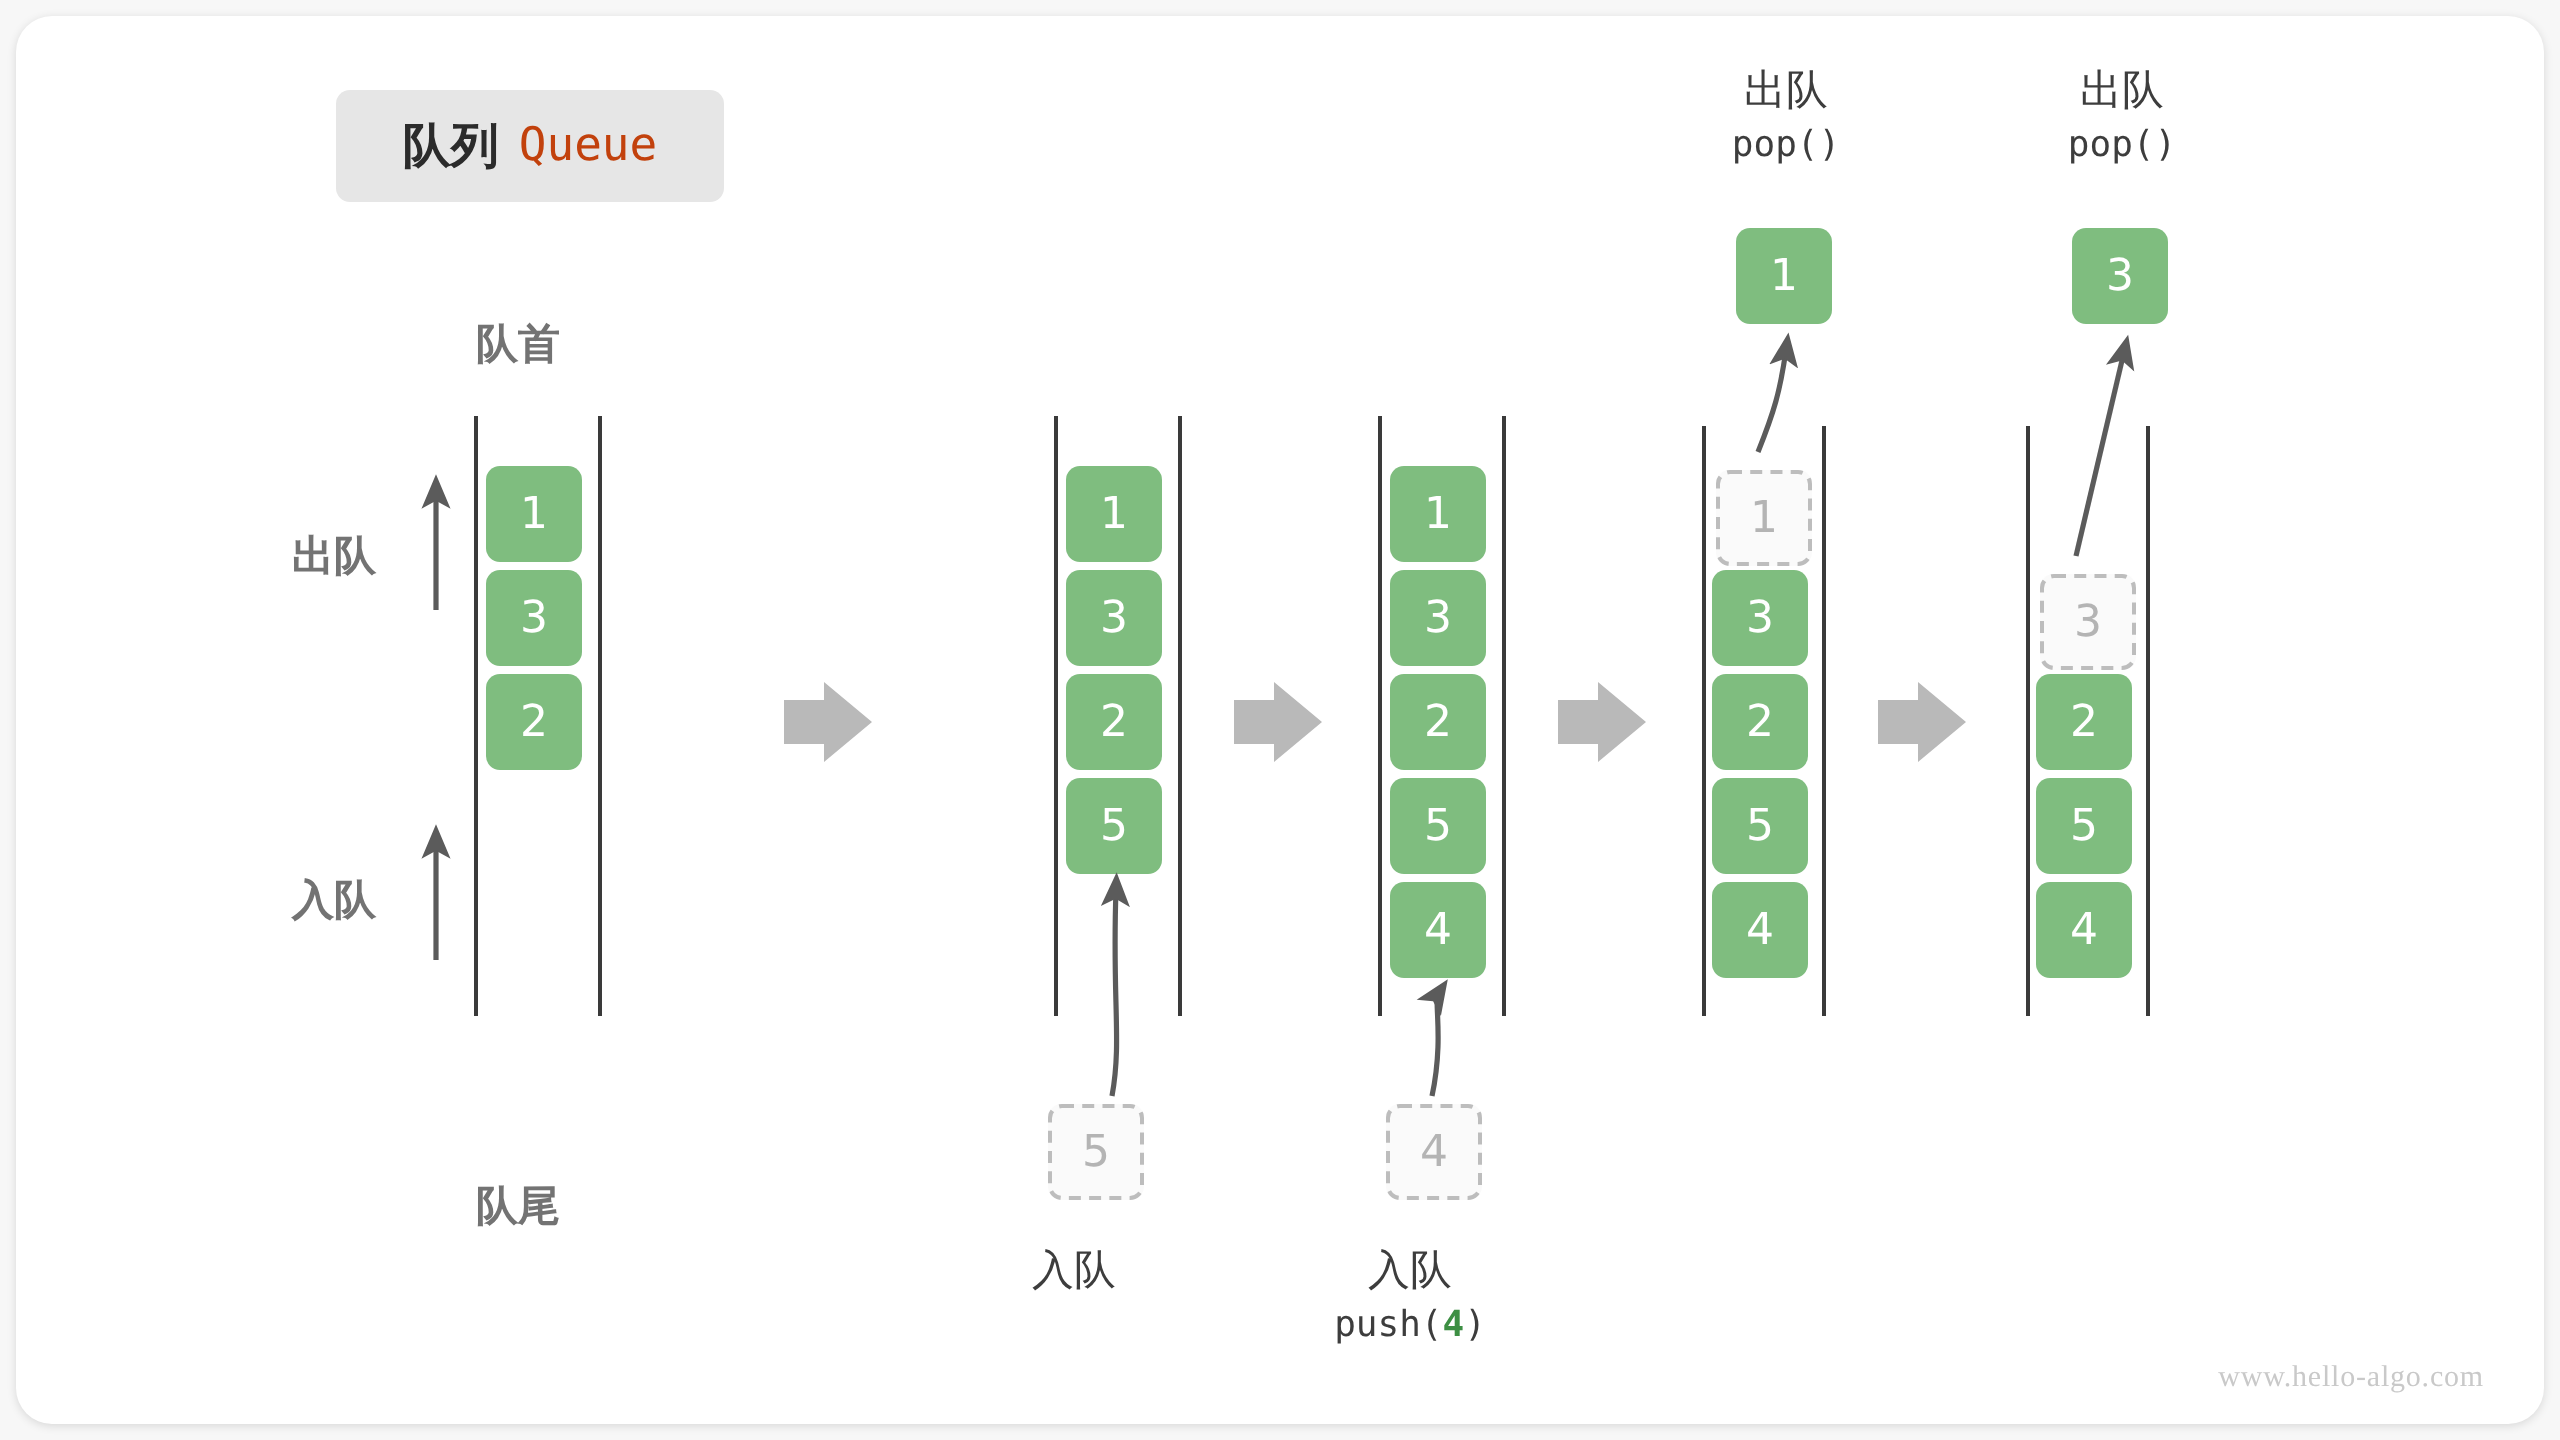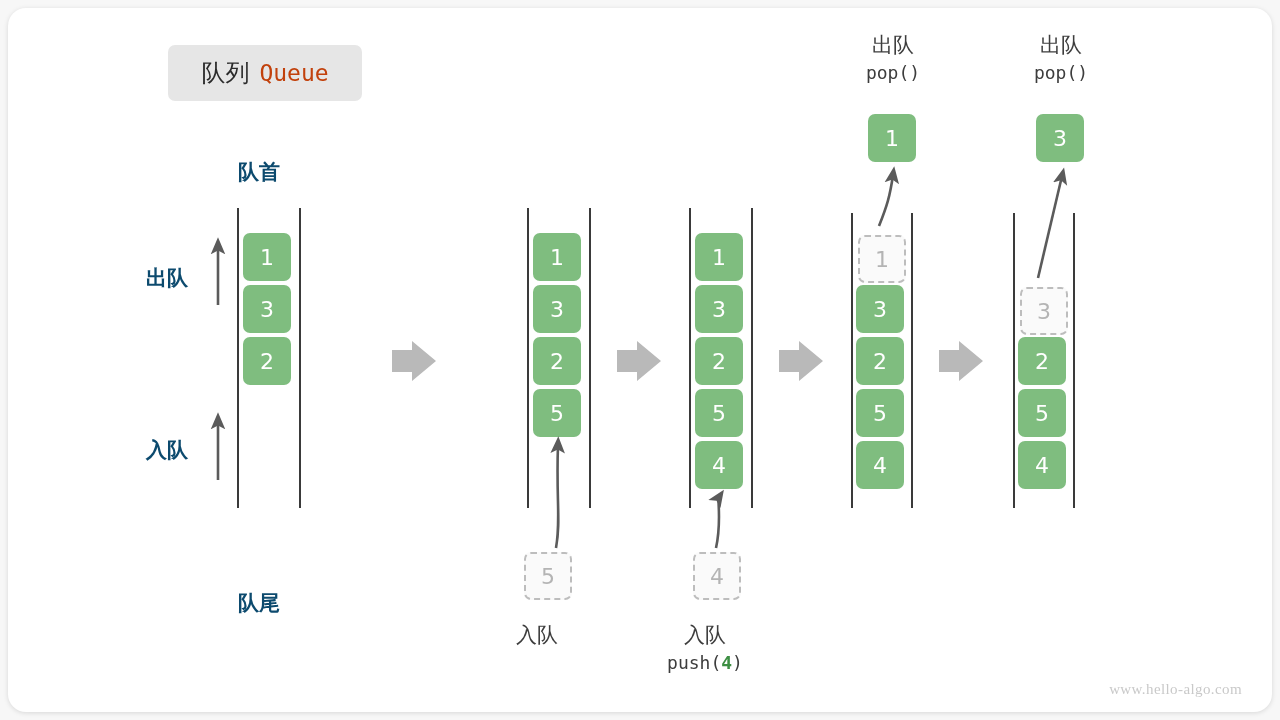--- a/index.html
+++ b/index.html
@@ -29,33 +29,33 @@
     width: 194px; height: 56px;
     background: #e6e6e6;
     border-radius: 7px;
     display: flex;
     align-items: center;
     justify-content: center;
     gap: 10px;
   }
   .title-cn {
     font-size: 24px;
-    font-weight: normal;
+    font-weight: bold;
     color: #2b2b2b;
     font-family: "DejaVu Sans", "Liberation Sans", sans-serif;
   }
   .title-en {
     font-size: 23px;
     color: #c2410c;
     font-family: "DejaVu Sans Mono", "Liberation Mono", monospace;
   }
   
   .lbl {
     position: absolute;
-    color: #0c4a6e;
+    color: #737373;
     font-weight: bold;
     font-size: 21px;
     font-family: "DejaVu Sans", "Liberation Sans", sans-serif;
     white-space: nowrap;
   }
   .op-label {
     position: absolute;
     text-align: center;
     white-space: nowrap;
     line-height: 1.45;

